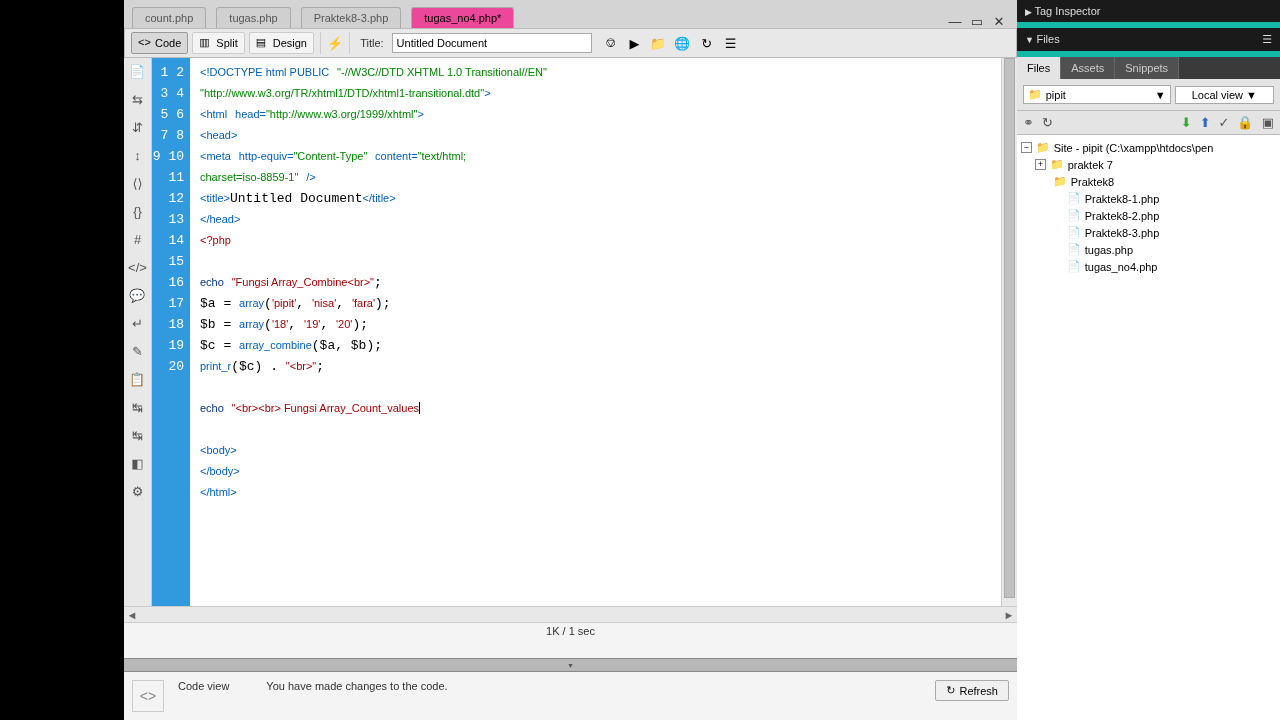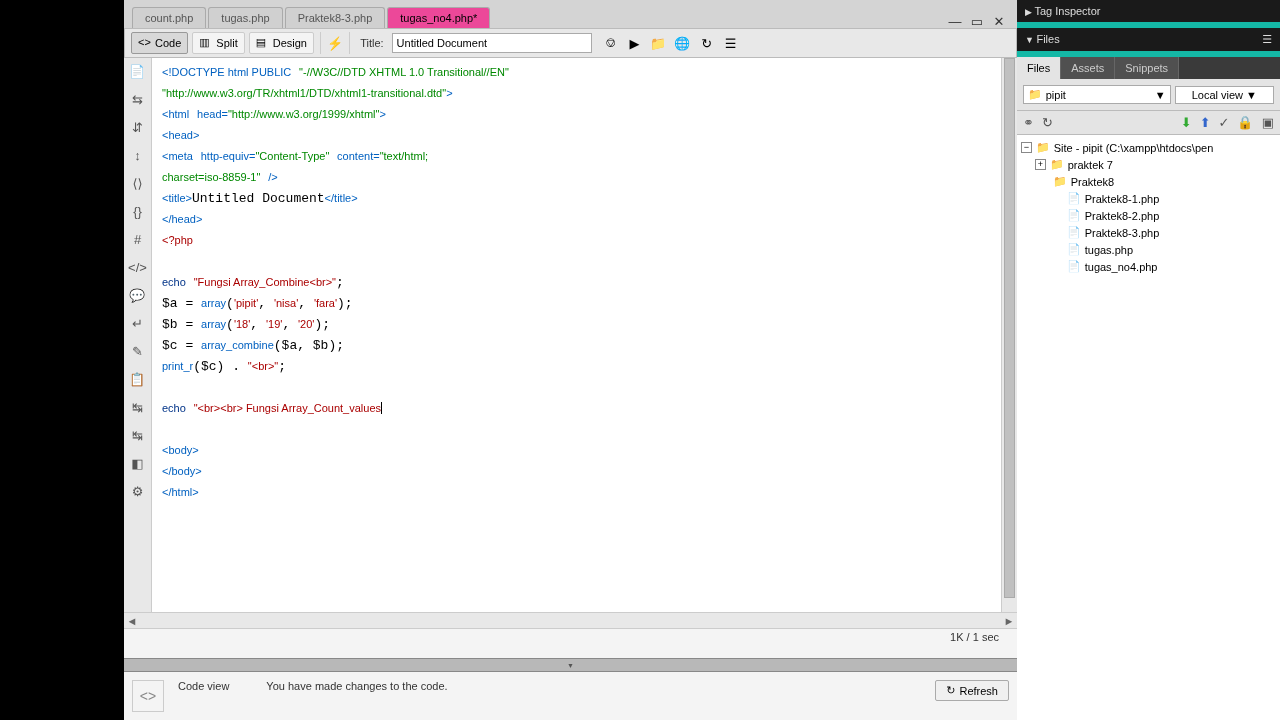--- a/index.html
+++ b/index.html
@@ -3,21 +3,21 @@
 <meta charset="utf-8">
 <style>
 * { margin: 0; padding: 0; box-sizing: border-box; font-family: Tahoma, sans-serif; font-size: 11px; }
 body { background: #000; width: 1280px; height: 720px; overflow: hidden; }
 .app { display: flex; height: 720px; }
 .left-pane { width: 893px; display: flex; flex-direction: column; background: #fff; }
 .left-margin { width: 124px; background: #000; }
 .right-pane { width: 263px; background: #3a3a3a; display: flex; flex-direction: column; }
 
 .tabs { display: flex; background: #d4d4d4; height: 28px; align-items: flex-end; padding-left: 8px; }
-.tab { padding: 4px 12px; background: #d0d0d0; border: 1px solid #aaa; border-bottom: none; margin-right: 2px; border-radius: 3px 3px 0 0; color: #555; cursor: pointer; }
+.tab { padding: 4px 12px; background: #d0d0d0; border: 1px solid #aaa; border-bottom: none; margin-right: 10px; border-radius: 3px 3px 0 0; color: #555; cursor: pointer; }
 .tab.active { background: #ec4899; color: #000; }
 .window-controls { margin-left: auto; display: flex; gap: 6px; padding-right: 10px; align-items: center; }
 .window-controls span { width: 16px; height: 14px; display: inline-flex; align-items: center; justify-content: center; cursor: pointer; font-size: 13px; color: #333; }
 
 .toolbar { display: flex; align-items: center; background: #e8e8e8; border: 1px solid #bbb; height: 30px; padding: 0 6px; gap: 4px; }
 .tb-btn { display: inline-flex; align-items: center; gap: 3px; padding: 3px 6px; border: 1px solid #ccc; background: #f4f4f4; cursor: pointer; border-radius: 2px; }
 .tb-btn.active { background: #d8d8d8; border-color: #999; }
 .tb-icon { width: 14px; height: 14px; display: inline-block; }
 .tb-sep { width: 1px; height: 22px; background: #ccc; margin: 0 2px; }
 .title-label { margin: 0 4px; color: #333; }
@@ -32,21 +32,21 @@
 .code { flex: 1; font-family: 'Courier New', monospace; font-size: 13px; padding: 4px 0 0 10px; line-height: 21px; white-space: pre; color: #000; overflow: hidden; }
 .c-blue { color: #0060c0; }
 .c-green { color: #008800; }
 .c-red { color: #aa0000; }
 .c-darkblue { color: #003388; }
 .cursor { border-right: 1px solid #000; }
 .scroll-v { width: 16px; background: #e8e8e8; border-left: 1px solid #ccc; position: relative; }
 .scroll-v .thumb { position: absolute; top: 0; left: 2px; right: 2px; height: 540px; background: #c0c0c0; border: 1px solid #aaa; }
 .scroll-h { height: 16px; background: #e8e8e8; border-top: 1px solid #ccc; display: flex; align-items: center; }
 .scroll-h .arrow { width: 16px; text-align: center; cursor: pointer; color: #666; }
-.status { text-align: right; padding: 2px 18px; color: #333; background: #f4f4f4; border-top: 1px solid #ccc; height: 30px; }
+.status { text-align: center; padding: 2px 36px; color: #333; background: #f4f4f4; border-top: 1px solid #ccc; height: 36px; }
 
 .drag-handle { height: 14px; background: #b8b8b8; border-top: 1px solid #888; border-bottom: 1px solid #888; display: flex; justify-content: center; align-items: center; cursor: ns-resize; }
 .drag-handle::after { content: "▼"; font-size: 7px; color: #555; }
 
 .properties-header { background: #2b2b2b; color: #fff; padding: 4px 8px; border-bottom: 1px solid #555; }
 .properties-header::before { content: "▼ "; font-size: 9px; }
 .properties-body { background: #f4f4f4; display: flex; padding: 8px; gap: 14px; align-items: flex-start; height: 48px; }
 .prop-icon { width: 32px; height: 32px; border: 1px solid #ccc; display: flex; align-items: center; justify-content: center; color: #888; font-size: 14px; }
 .prop-text1 { color: #333; }
 .prop-text2 { color: #333; margin-left: 23px; }
@@ -130,20 +130,40 @@
         <span>&lt;/&gt;</span>
         <span>💬</span>
         <span>↵</span>
         <span>✎</span>
         <span>📋</span>
         <span>↹</span>
         <span>↹</span>
         <span>◧</span>
         <span>⚙</span>
       </div>
+      <div class="gutter">1
+2
+3
+4
+5
+6
+7
+8
+9
+10
+11
+12
+13
+14
+15
+16
+17
+18
+19
+20</div>
       <div class="code"><span class="c-blue">&lt;!DOCTYPE html PUBLIC</span> <span class="c-green">"-//W3C//DTD XHTML 1.0 Transitional//EN"</span>
 <span class="c-green">"http://www.w3.org/TR/xhtml1/DTD/xhtml1-transitional.dtd"</span><span class="c-blue">&gt;</span>
 <span class="c-blue">&lt;html</span> <span class="c-blue">head=</span><span class="c-green">"http://www.w3.org/1999/xhtml"</span><span class="c-blue">&gt;</span>
 <span class="c-blue">&lt;head&gt;</span>
 <span class="c-blue">&lt;meta</span> <span class="c-blue">http-equiv=</span><span class="c-green">"Content-Type"</span> <span class="c-blue">content=</span><span class="c-green">"text/html;</span>
 <span class="c-green">charset=iso-8859-1"</span> <span class="c-blue">/&gt;</span>
 <span class="c-blue">&lt;title&gt;</span>Untitled Document<span class="c-blue">&lt;/title&gt;</span>
 <span class="c-blue">&lt;/head&gt;</span>
 <span class="c-red">&lt;?php</span>
 

